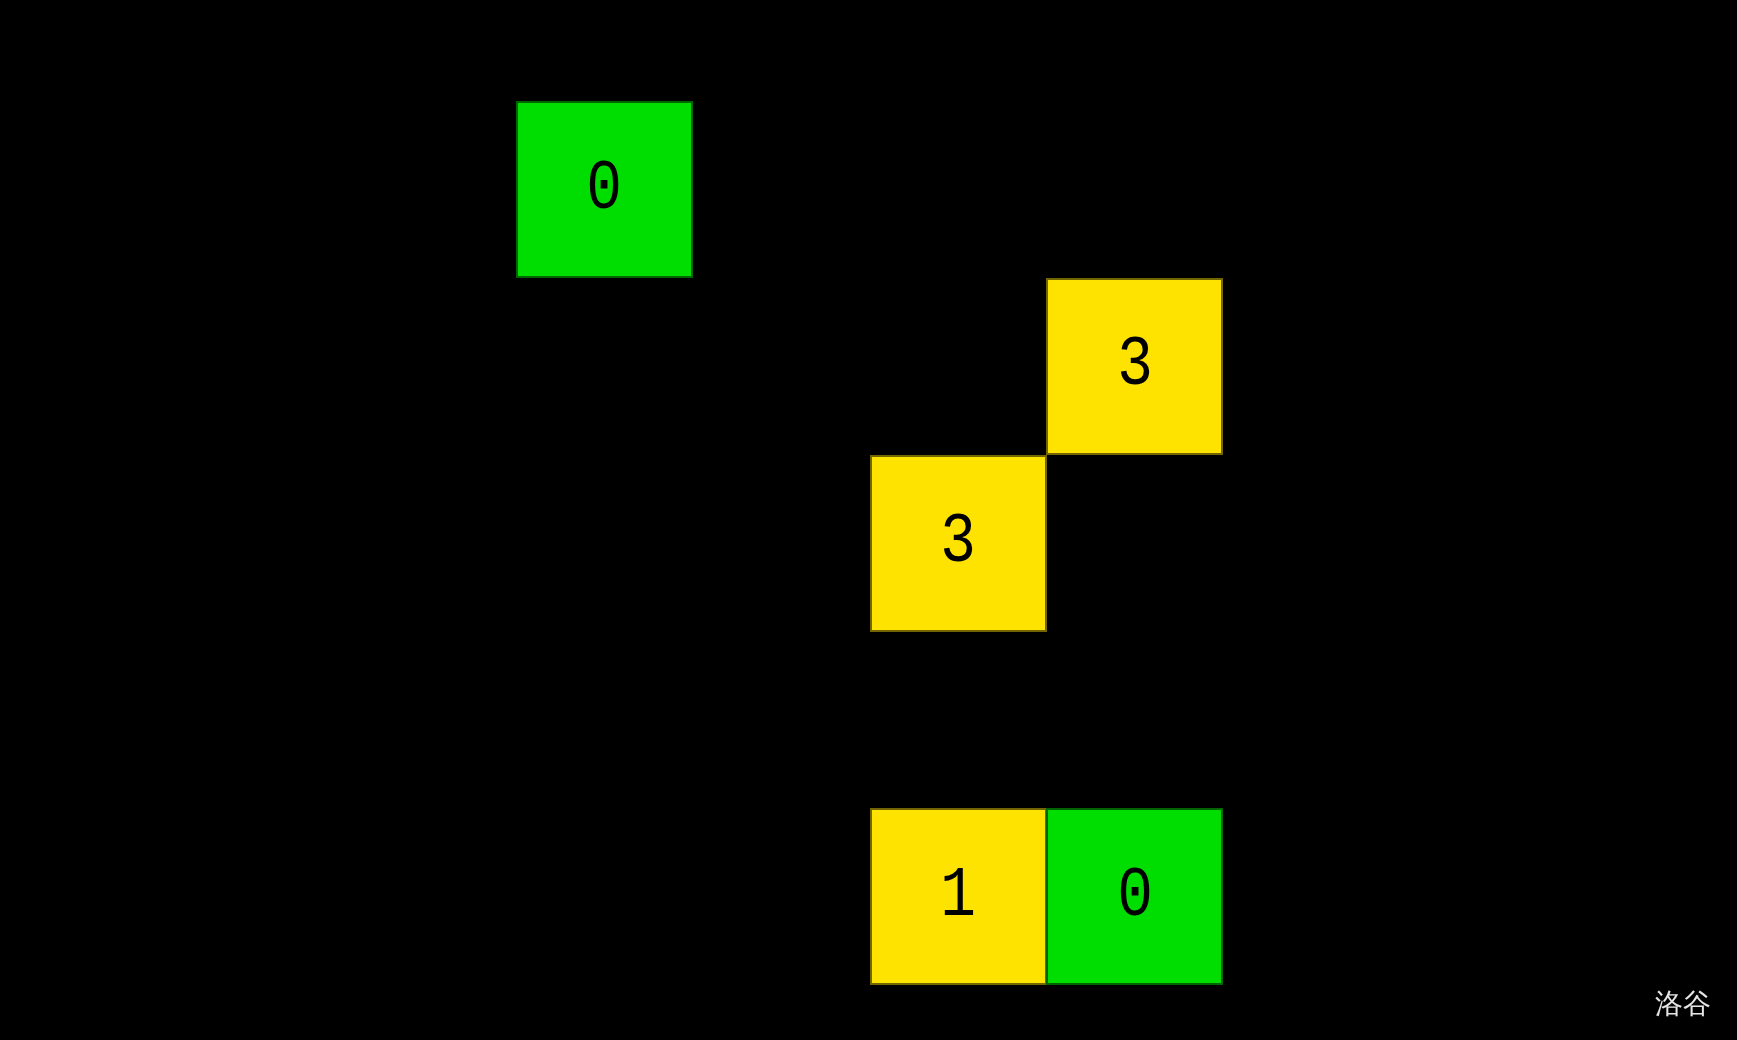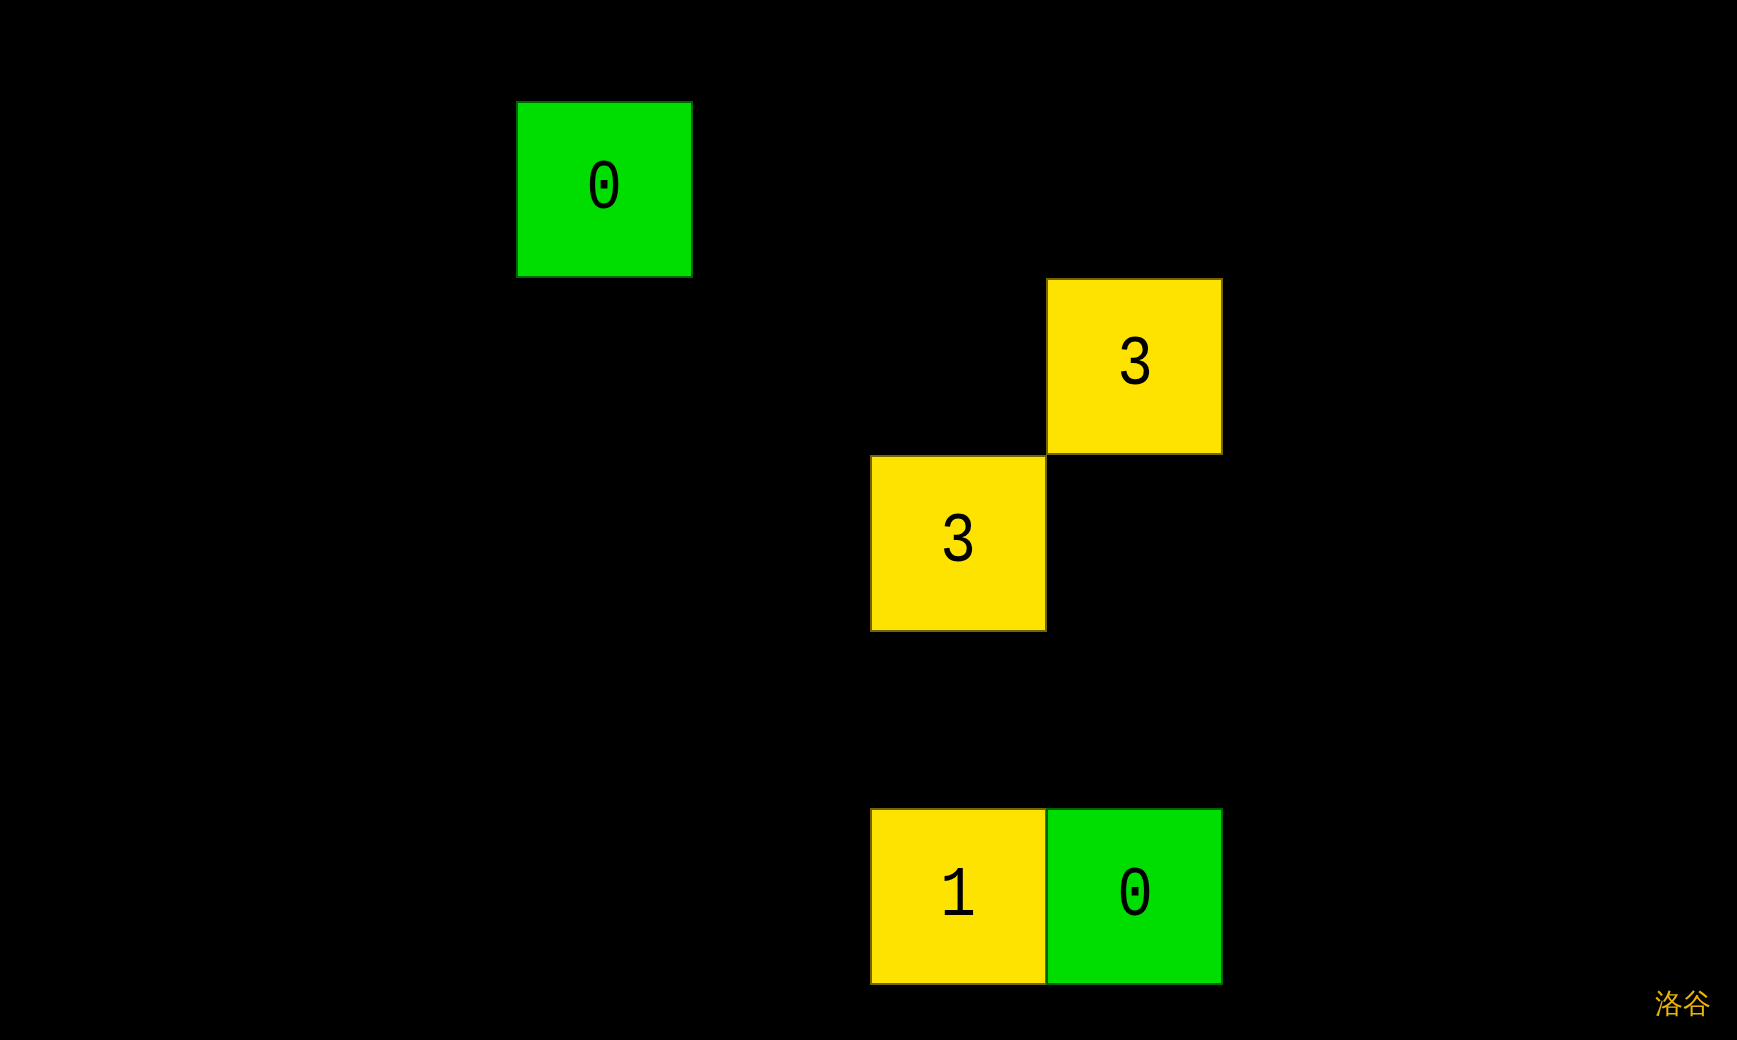--- a/index.html
+++ b/index.html
@@ -59,14 +59,14 @@
       <div class="cell" style="left: 869.5px; top: 454.5px; width: 177px; height: 177px; background: rgb(255, 227, 0);">
         <span class="value" style="color: rgb(0, 0, 0);">3</span>
       </div>
       <div class="cell" style="left: 869.5px; top: 808px; width: 177px; height: 177px; background: rgb(255, 227, 0);">
         <span class="value" style="color: rgb(0, 0, 0);">1</span>
       </div>
       <div class="cell" style="left: 1046.25px; top: 808px; width: 177px; height: 177px; background: rgb(0, 221, 0);">
         <span class="value" style="color: rgb(0, 0, 0);">0</span>
       </div>
     </div>
-  <div class="watermark" style="color: #eab308; text-align: right;">洛谷</div>
+  <div class="watermark" style="color: #e5e5e5; text-align: right;">洛谷</div>
 </div>
 
 </body></html>

